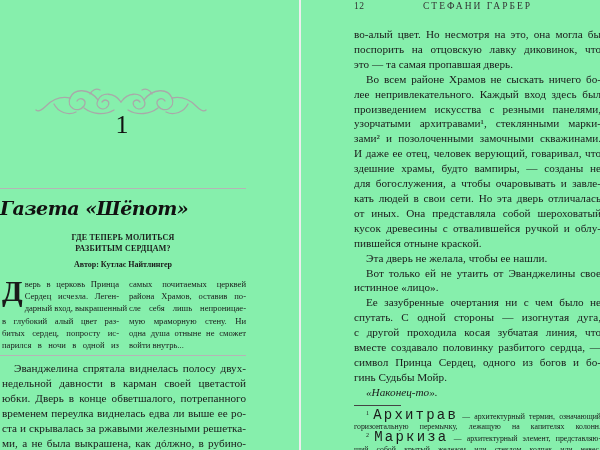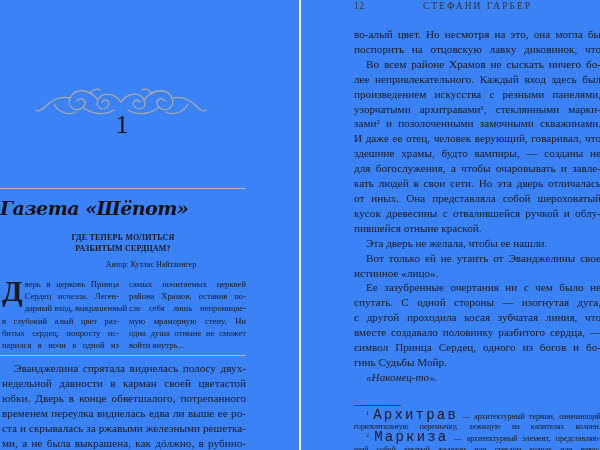--- a/index.html
+++ b/index.html
@@ -1,37 +1,37 @@
 <!DOCTYPE html>
 <html><head>
 <meta charset="utf-8">
 <style>
   html, body { margin:0; padding:0; }
   body { width:600px; height:450px; background:#ffffff; position:relative; overflow:hidden;
          font-family:"Liberation Serif","DejaVu Serif",serif; color:#1a1a1a; }
-  .page { position:absolute; top:0; height:450px; background:#3b82f6; overflow:hidden; }
+  .page { position:absolute; top:0; height:450px; background:#86efac; overflow:hidden; }
   .page-left { left:0; width:299px; }
   .page-right { left:301px; width:299px; }
   .gutter { position:absolute; left:299px; top:0; width:2px; height:450px; background:#eeeeee; }
 
   .ornament { position:absolute; left:34px; top:84px; width:174px; height:40px; }
   .chapter-num { position:absolute; left:0; width:244px; top:110px; text-align:center;
                  font-size:26px; line-height:30px; color:#111; }
 
   .rule { position:absolute; height:1px; background:#b5b5b5; }
   .rule-top { left:0; width:246px; top:188px; }
   .rule-bottom { left:0; width:246px; top:355px; }
 
   .news-title { position:absolute; left:0; width:246px; top:196px; 
                 font-family:"DejaVu Serif", serif; font-weight:bold; font-size:19px; letter-spacing:-0.5px;
                 line-height:24px; color:#111; font-style:italic; }
   .news-sub { position:absolute; left:0; width:246px; top:232px; text-align:center;
               font-family:"Liberation Serif", serif; font-weight:bold; font-size:8px; line-height:11px; letter-spacing:0.2px; }
   .news-author { position:absolute; left:0; width:246px; top:260px; text-align:center;
-                 font-weight:normal; font-size:8px; line-height:10px;padding-left:28px; }
+                 font-weight:bold; font-size:8px; line-height:10px; }
   .news-cols { position:absolute; left:2px; top:278px; width:244px; display:flex; gap:10px; }
   .news-col { flex:1; font-size:8.6px; line-height:12.2px; text-align:justify; }
   .news-col .line { display:block; text-align:justify; text-align-last:justify; white-space:nowrap; }
   .news-col .line.last { text-align-last:left; }
   .dropcap { float:left; font-size:30px; line-height:24px; margin:1px 2px 0 0; font-weight:bold; }
 
   .body-left { position:absolute; left:2px; top:361px; width:244px; }
   .body-right { position:absolute; left:53px; top:27px; width:247px; }
   .txt-line { display:block; font-size:11.2px; line-height:14.9px; white-space:nowrap;
               text-align:justify; text-align-last:justify; }
@@ -115,20 +115,21 @@
 
 <div class="page page-right">
   <div class="running-head">
     <span class="page-num">12</span>
     <span class="running-title">СТЕФАНИ ГАРБЕР</span>
   </div>
 
   <div class="body-right" id="body-right">
       <span class="txt-line">во-алый цвет. Но несмотря на это, она могла бы</span>
       <span class="txt-line">поспорить на отцовскую лавку диковинок, что</span>
+      <span class="txt-line last">это — та самая пропавшая дверь.</span>
       <span class="txt-line indent">Во всем районе Храмов не сыскать ничего бо-</span>
       <span class="txt-line">лее непривлекательного. Каждый вход здесь был</span>
       <span class="txt-line">произведением искусства с резными панелями,</span>
       <span class="txt-line">узорчатыми архитравами¹, стеклянными марки-</span>
       <span class="txt-line">зами² и позолоченными замочными скважинами.</span>
       <span class="txt-line">И даже ее отец, человек верующий, говаривал, что</span>
       <span class="txt-line">здешние храмы, будто вампиры, — созданы не</span>
       <span class="txt-line">для богослужения, а чтобы очаровывать и завле-</span>
       <span class="txt-line">кать людей в свои сети. Но эта дверь отличалась</span>
       <span class="txt-line">от иных. Она представляла собой шероховатый</span>

